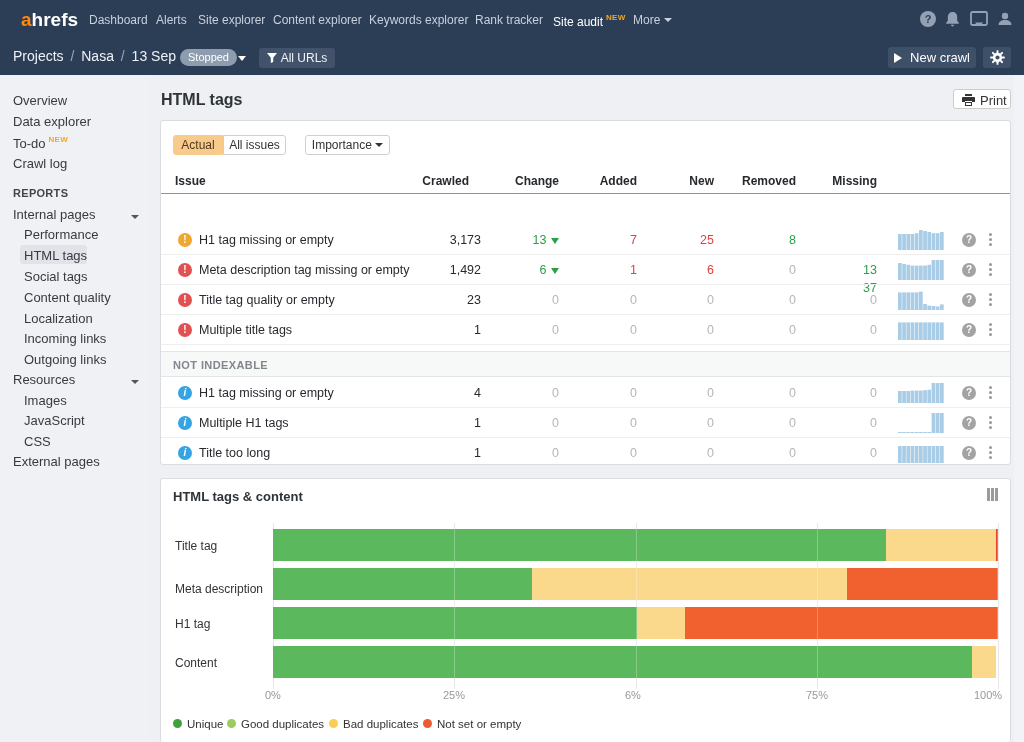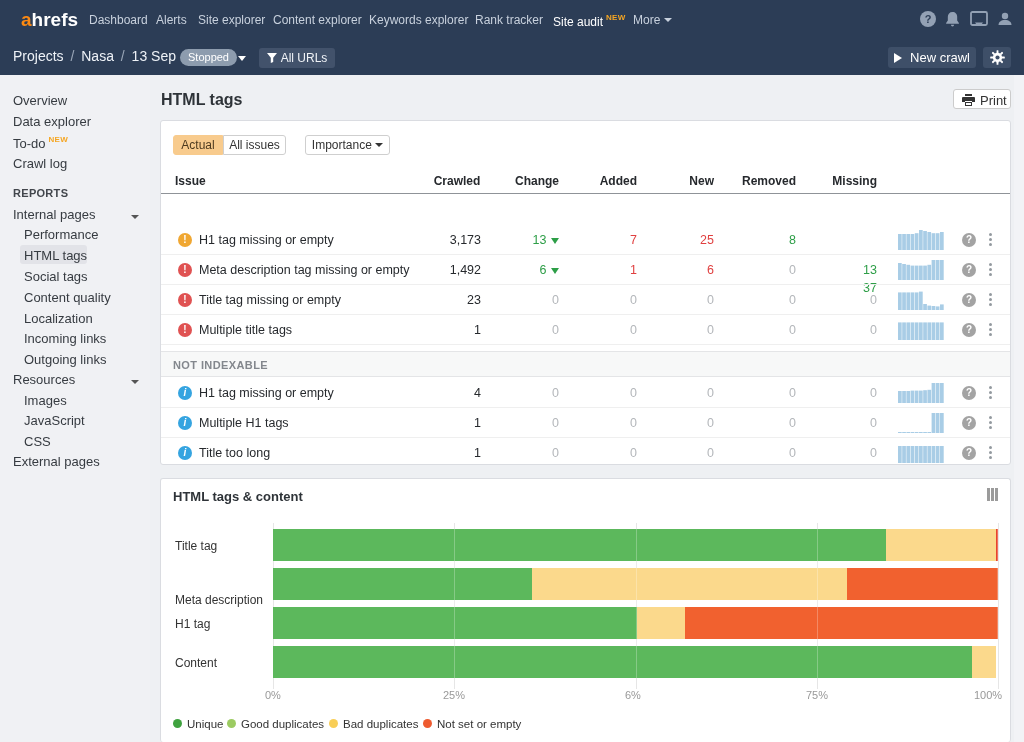--- a/index.html
+++ b/index.html
@@ -185,21 +185,21 @@
 </div>
 
 <div class="card" id="card1">
   <div id="tabs">
     <div class="tab" id="tab1">Actual</div>
     <div class="tab" id="tab2">All issues</div>
     <div class="tab" id="tab3">Importance <span class="caret" style="border-top-color:#333;"></span></div>
   </div>
   <div id="thead">
     <div class="hcell" style="left:14px;">Issue</div>
-    <div class="hcell" style="left:256px;width:80px;text-align:center;">Crawled</div>
+    <div class="hcell" style="left:228px;width:80px;text-align:right;">Crawled</div>
     <div class="hcell" style="left:318px;width:80px;text-align:right;">Change</div>
     <div class="hcell" style="left:396px;width:80px;text-align:right;">Added</div>
     <div class="hcell" style="left:473px;width:80px;text-align:right;">New</div>
     <div class="hcell" style="left:555px;width:80px;text-align:right;">Removed</div>
     <div class="hcell" style="left:636px;width:80px;text-align:right;">Missing</div>
   </div>
 
   <div class="trow" style="top:104px;">
     <div class="ricon o">!</div>
         <div class="iname">H1 tag missing or empty</div>
@@ -253,21 +253,21 @@
           </svg></div>
         <div class="help">?</div>
         <div class="dots">
           <i></i>
           <i></i>
           <i></i>
         </div>
   </div>
   <div class="trow" style="top:164px;">
     <div class="ricon r">!</div>
-        <div class="iname">Title tag missing or empty</div>
+        <div class="iname">Title tag quality or empty</div>
     <div class="num" style="left:240px;width:80px;">23</div>
     <div class="num gray" style="left:318px;width:80px;">0</div>
     <div class="num gray" style="left:396px;width:80px;">0</div>
     <div class="num gray" style="left:473px;width:80px;">0</div>
     <div class="num gray" style="left:555px;width:80px;">0</div>
     <div class="num gray" style="left:636px;width:80px;">0</div>
     <div class="spark" id="sp3"><svg width="46" height="20" viewBox="0 0 46 20">
             <rect x="0.0" y="2.4" width="3.7" height="17.6" fill="#a9cde6"></rect>
             <rect x="4.2" y="2.4" width="3.7" height="17.6" fill="#a9cde6"></rect>
             <rect x="8.4" y="2.4" width="3.7" height="17.6" fill="#a9cde6"></rect>
@@ -410,21 +410,21 @@
   <div id="c2title">HTML tags &amp; content</div>
   <div id="c2menu"><i></i><i></i><i></i></div>
 
   <div class="gline" style="left:112px;"></div>
   <div class="gline" style="left:293px;"></div>
   <div class="gline" style="left:475px;"></div>
   <div class="gline" style="left:656px;"></div>
   <div class="gline" style="left:837px;"></div>
 
   <div class="catlab" style="top:60px;">Title tag</div>
-  <div class="catlab" style="top:114px;">Meta description</div>
+  <div class="catlab" style="top:103px;">Meta description</div>
   <div class="catlab" style="top:138px;">H1 tag</div>
   <div class="catlab" style="top:177px;">Content</div>
 
   <div class="bar" style="top:50px;">
     <div class="seg" style="left:0;width:613px;background:#5cb85c;"></div>
     <div class="seg" style="left:613px;width:110px;background:#fbd98c;"></div>
     <div class="seg" style="left:723px;width:2px;background:#e8432d;"></div>
   </div>
   <div class="bar" style="top:89px;">
     <div class="seg" style="left:0;width:259px;background:#5cb85c;"></div>

